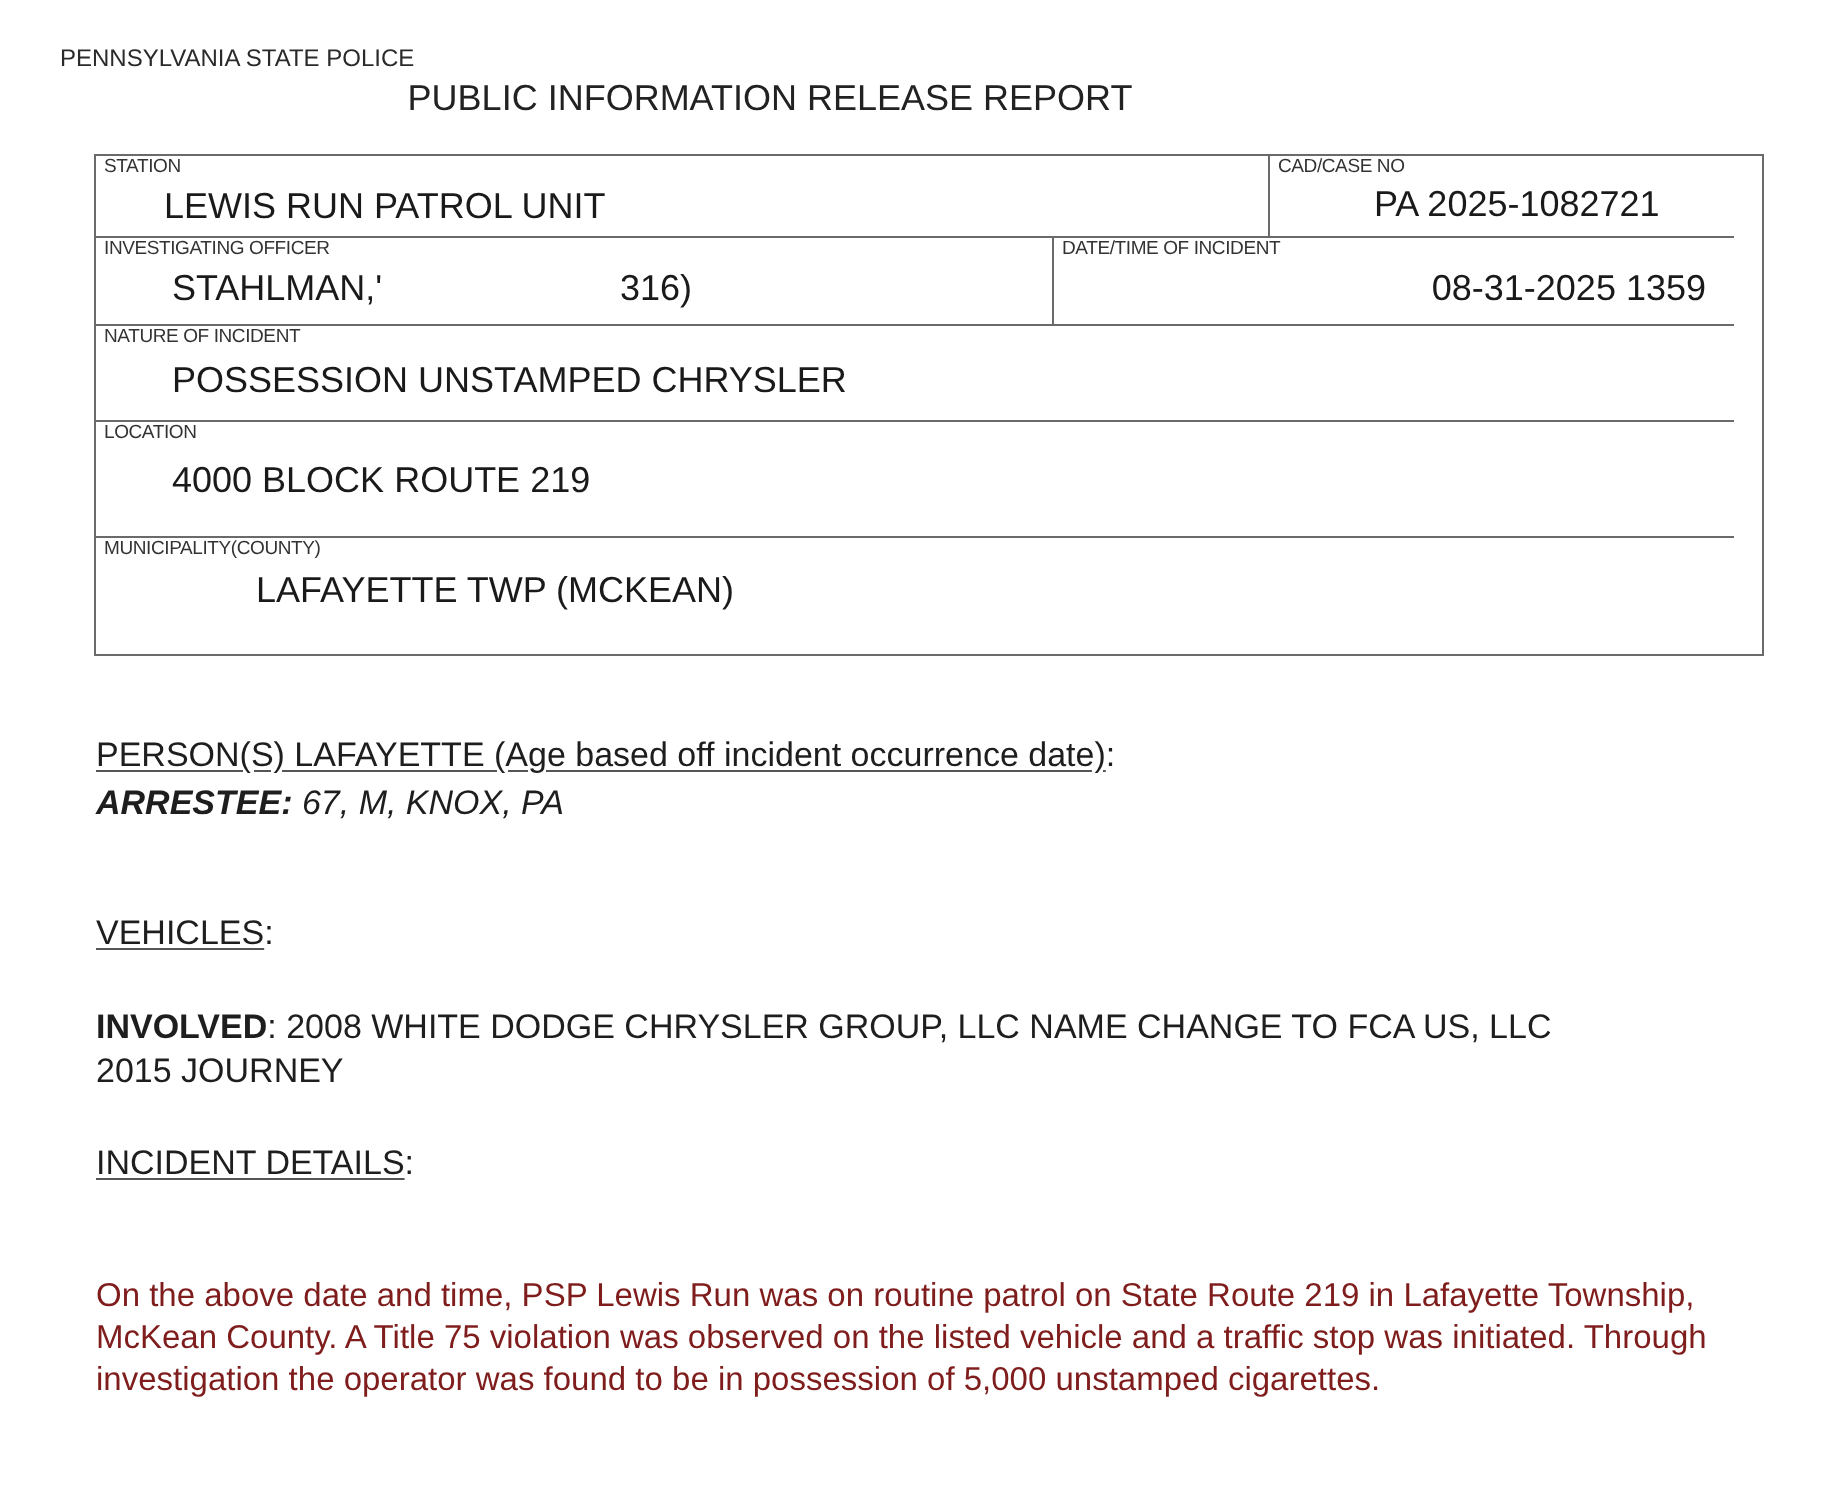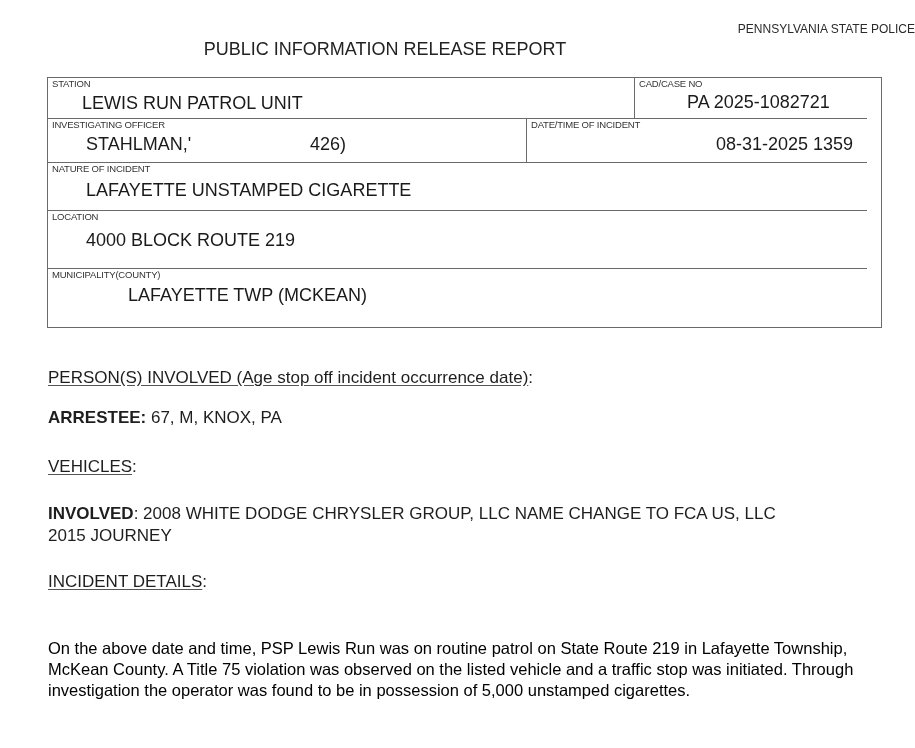--- a/index.html
+++ b/index.html
@@ -2,21 +2,21 @@
 <html><head>
 <meta charset="utf-8">
 <style>
   html, body { margin: 0; padding: 0; background: #ffffff; }
   body {
     width: 915px; height: 748px; position: relative; overflow: hidden;
     font-family: "Liberation Sans", sans-serif; color: #1e1e1e;
   }
   .hdr-agency {
     position: absolute; left: 0; width: 915px; top: 22px;
-    text-align: right; font-size: 12px; color: #2a2a2a; box-sizing: border-box;
+    text-align: left; font-size: 12px; color: #2a2a2a; padding-left: 30px; box-sizing: border-box;
   }
   .hdr-title {
     position: absolute; left: 0; width: 740px; top: 39px;
     text-align: center; font-size: 18px; color: #222; padding-left: 30px; box-sizing: border-box;
   }
   .form-box {
     position: absolute; left: 47px; top: 77px; width: 835px; height: 251px;
     border: 1.5px solid #6a6a6a; box-sizing: border-box;
   }
   .row { position: absolute; left: 0; right: 14px; border-bottom: 1.5px solid #6a6a6a; box-sizing: border-box; }
@@ -30,21 +30,21 @@
   .val {
     position: absolute; font-size: 18px; color: #1a1a1a; white-space: nowrap;
   }
   .sec {
     position: absolute; left: 48px; font-size: 17px; color: #1e1e1e; white-space: nowrap;
   }
   .u { text-decoration: underline; text-underline-offset: 2px; text-decoration-color: #555; }
   .b { font-weight: bold; }
   .para {
     position: absolute; left: 48px; top: 638px; width: 850px;
-    font-size: 16.5px; line-height: 21px; color: #000000;
+    font-size: 16.5px; line-height: 21px; color: #7f1d1d;
   }
 </style>
 </head>
 <body>
 
 <div>
   <div class="hdr-agency">PENNSYLVANIA STATE POLICE</div>
   <div class="hdr-title">PUBLIC INFORMATION RELEASE REPORT</div>
 </div>
 
@@ -58,47 +58,47 @@
     <div class="cell divider" style="left:586px; right:0;">
       <span class="lbl">CAD/CASE NO</span>
       <span class="val" style="left:52px; top:14px;">PA 2025-1082721</span>
     </div>
   </div>
 
   <div class="row" style="top:41px; height:44px;">
     <div class="cell" style="left:0; width:478px;">
       <span class="lbl">INVESTIGATING OFFICER</span>
       <span class="val" style="left:38px; top:15px;">STAHLMAN,'</span>
-      <span class="val" style="left:262px; top:15px;">426)</span>
+      <span class="val" style="left:262px; top:15px;">316)</span>
     </div>
     <div class="cell divider" style="left:478px; right:0;">
       <span class="lbl">DATE/TIME OF INCIDENT</span>
       <span class="val" style="right:14px; top:15px;">08-31-2025 1359</span>
     </div>
   </div>
 
   <div class="row" style="top:85px; height:48px;">
     <span class="lbl">NATURE OF INCIDENT</span>
-    <span class="val" style="left:38px; top:17px;">LAFAYETTE UNSTAMPED CIGARETTE</span>
+    <span class="val" style="left:38px; top:17px;">POSSESSION UNSTAMPED CHRYSLER</span>
   </div>
 
   <div class="row" style="top:133px; height:58px;">
     <span class="lbl">LOCATION</span>
     <span class="val" style="left:38px; top:19px;">4000 BLOCK ROUTE 219</span>
   </div>
 
   <div class="row last" style="top:191px; height:58px;">
     <span class="lbl">MUNICIPALITY(COUNTY)</span>
     <span class="val" style="left:38px; top:16px;margin-left:42px;">LAFAYETTE TWP (MCKEAN)</span>
   </div>
 </div>
 
-<div class="sec" style="top:368px;"><span class="u">PERSON(S) INVOLVED (Age stop off incident occurrence date)</span><span>:</span></div>
+<div class="sec" style="top:368px;"><span class="u">PERSON(S) LAFAYETTE (Age based off incident occurrence date)</span><span>:</span></div>
 
-<div class="sec" style="top:408px;"><span class="b">ARRESTEE:</span><span> 67, M, KNOX, PA</span></div>
+<div class="sec" style="top:392px;font-style:italic;"><span class="b">ARRESTEE:</span><span> 67, M, KNOX, PA</span></div>
 
 <div class="sec" style="top:457px;"><span class="u">VEHICLES</span><span>:</span></div>
 
 <div class="sec" style="top:504px;"><span class="b">INVOLVED</span><span>: 2008 WHITE DODGE CHRYSLER GROUP, LLC NAME CHANGE TO FCA US, LLC</span></div>
 <div class="sec" style="top:526px;">2015 JOURNEY</div>
 
 <div class="sec" style="top:572px;"><span class="u">INCIDENT DETAILS</span><span>:</span></div>
 
 <div class="para">On the above date and time, PSP Lewis Run was on routine patrol on State Route 219 in Lafayette Township, McKean County. A Title 75 violation was observed on the listed vehicle and a traffic stop was initiated. Through investigation the operator was found to be in possession of 5,000 unstamped cigarettes.</div>
 

